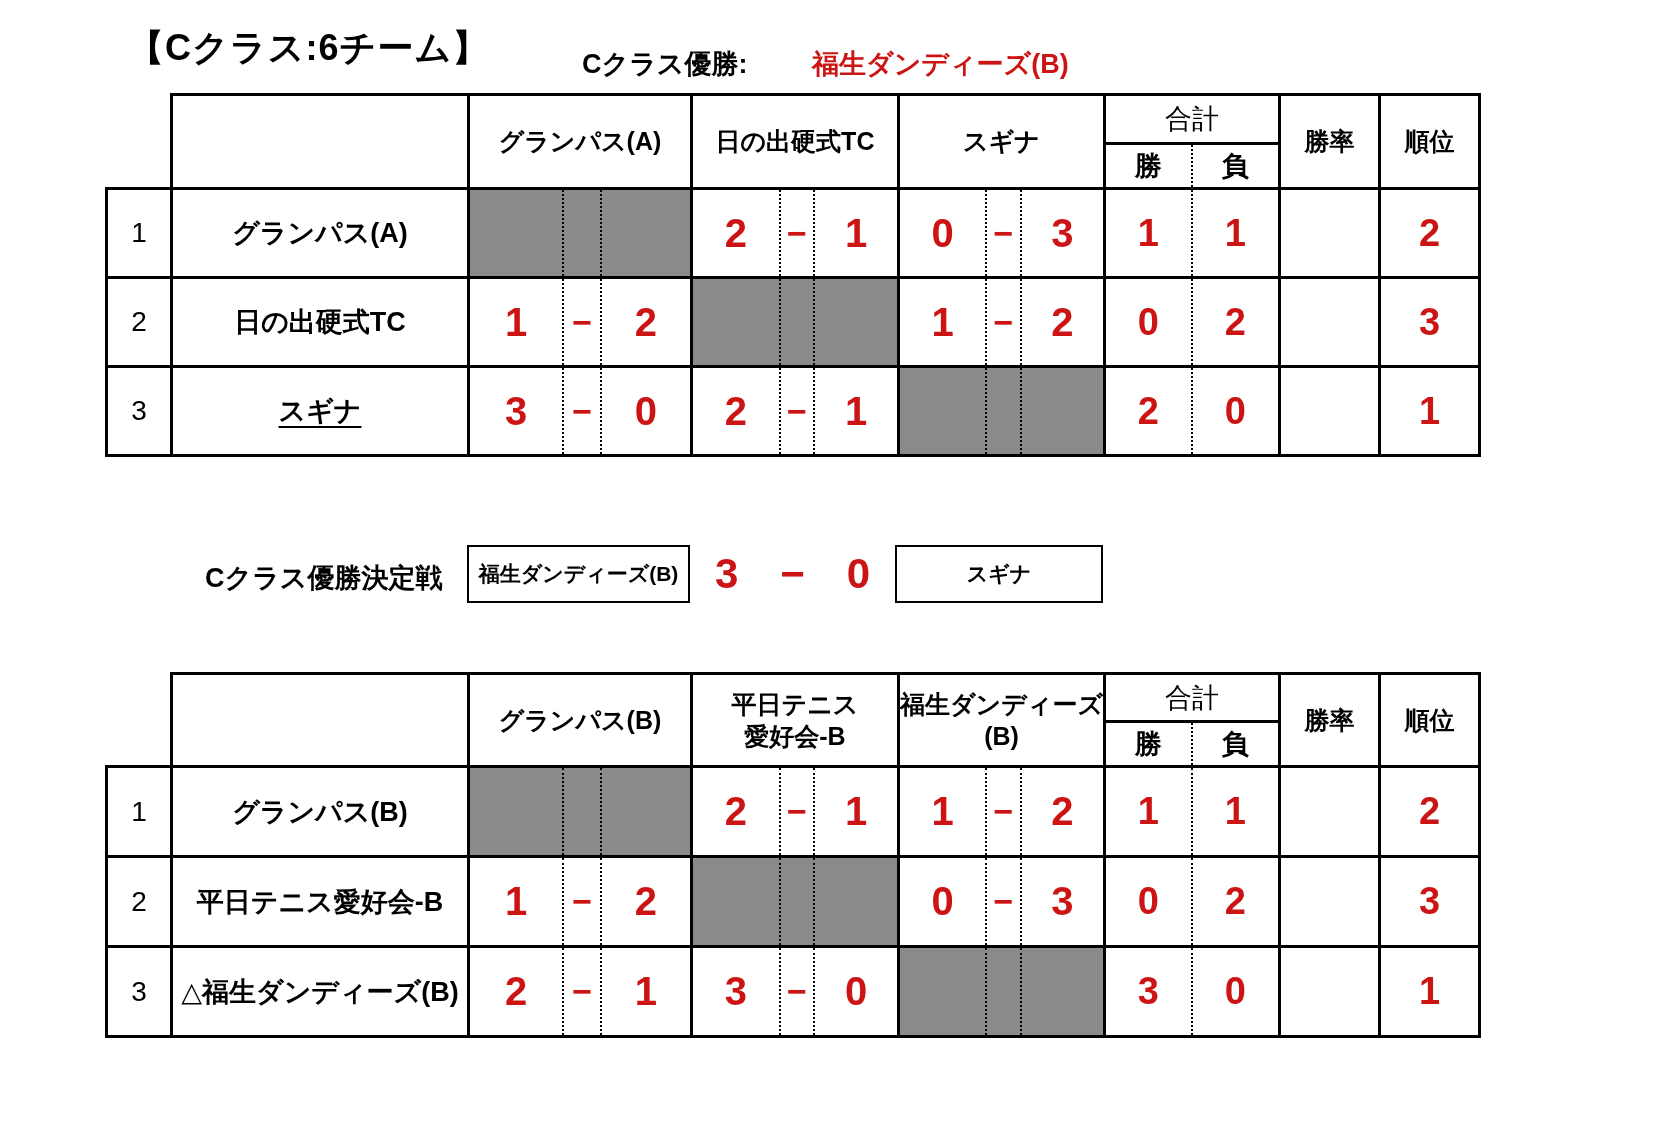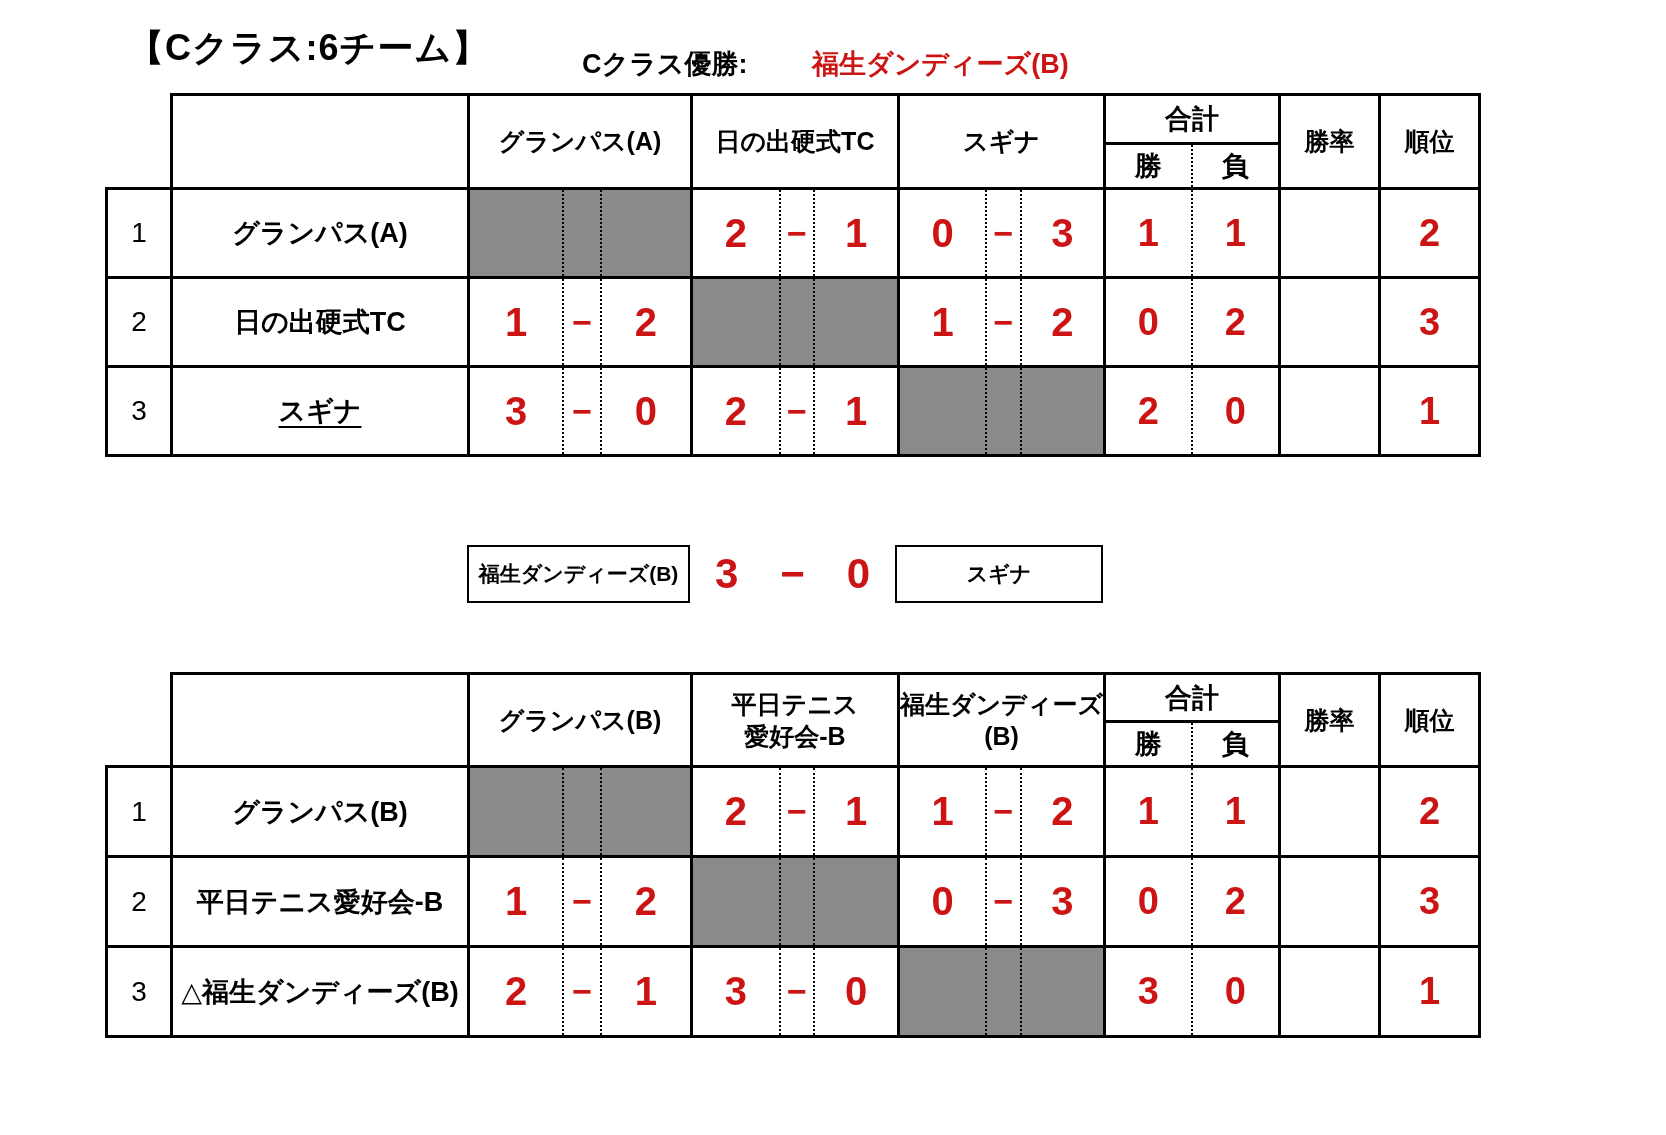--- a/index.html
+++ b/index.html
@@ -35,21 +35,21 @@
     table-layout:fixed;
   }
   .grid td {
     border:3px solid #000;
     text-align:center; vertical-align:middle;
     padding:0; overflow:hidden;
   }
   .grid td.nob { border:none; background:#fff; }
 
   .grid td.hteam { font-weight:bold; font-size:25px; line-height:1.3; white-space:pre-line; }
-  .grid td.hsum  { font-weight:bold; font-size:27px; }
+  .grid td.hsum  { font-weight:normal; font-size:27px; }
   .grid td.hwl   { font-weight:bold; font-size:27px; }
 
   
   .grid td.wl { border-right:2px dotted #000; }
   .grid td.lr { border-left:2px dotted #000; }
 
   .grid td.no   { font-size:28px; font-weight:normal; }
   .grid td.name { font-size:27px; font-weight:bold; }
   .grid td.name.underline { text-decoration:underline; text-underline-offset:6px; }
 
@@ -213,20 +213,21 @@
             </div>
           </td>
       <td class="tot wl">2</td>
       <td class="tot lr">0</td>
       <td class="rate"></td>
       <td class="rank">1</td>
     </tr>
   </tbody>
     </table>
 
+  <div class="playoff-label">Cクラス優勝決定戦</div>
   <div class="pbox left">福生ダンディーズ(B)</div>
   <div class="pscore">
     <span>3</span>
     <span>−</span>
     <span>0</span>
   </div>
   <div class="pbox right">スギナ</div>
 
   <table class="grid" style="left:105px; top:672px;">
     <colgroup>

